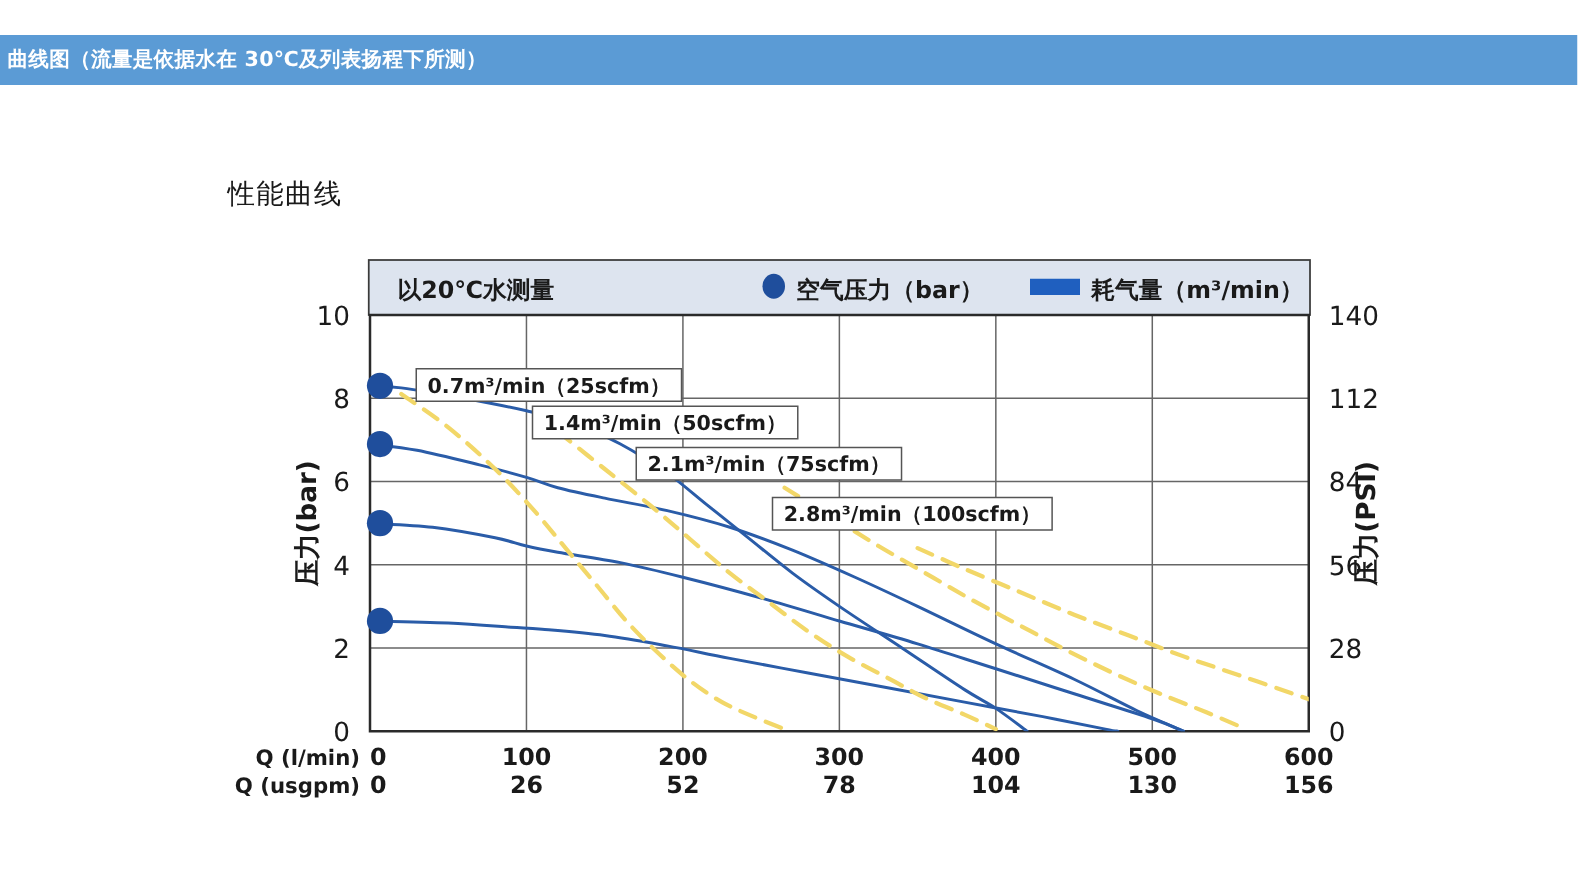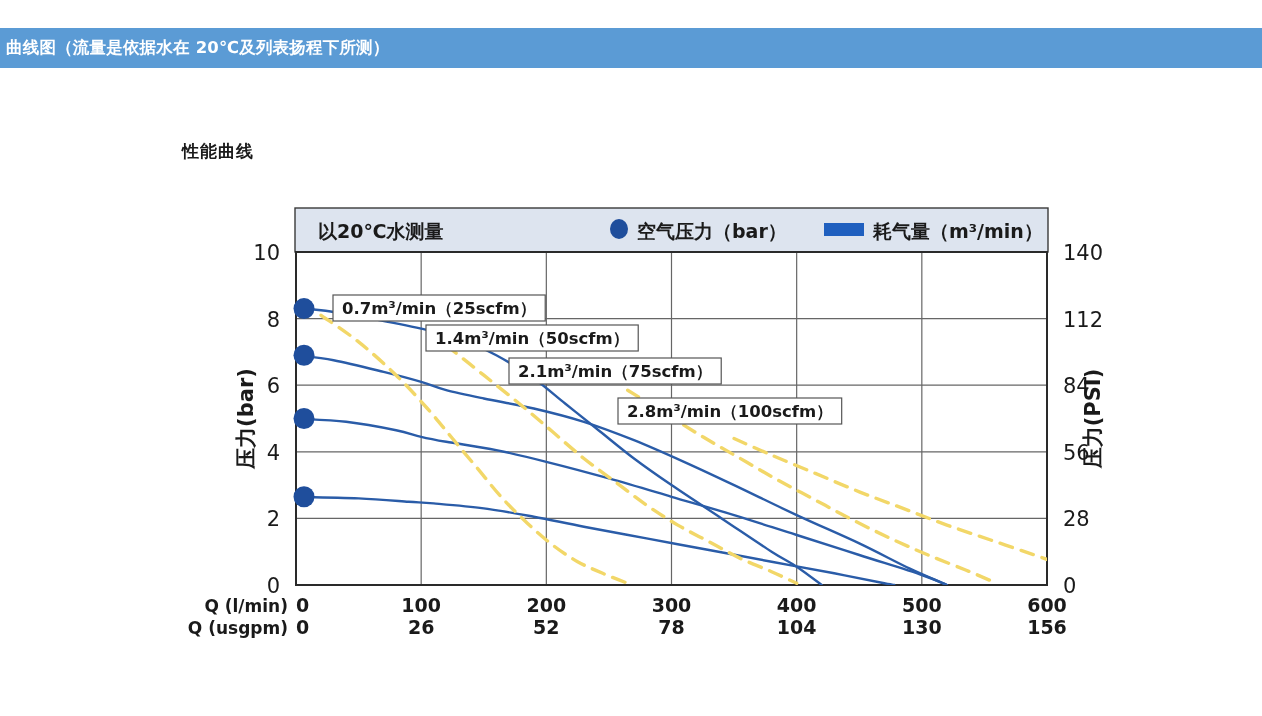--- a/index.html
+++ b/index.html
@@ -19,39 +19,39 @@
   }
   .header-text{
     font-size:16.5px;color:#ffffff;font-weight:bold;
     padding-left:6px;letter-spacing:0.2px;white-space:nowrap;
     font-family:"DejaVu Sans","Liberation Sans",sans-serif;
   }
 
   
   .chart-title{
     position:absolute;left:182px;top:140px;
-    font-size:17px;font-weight:bold;color:#1a1a1a;
+    font-size:22px;font-weight:normal;color:#1a1a1a;
     font-family:"DejaVu Sans","Liberation Sans",sans-serif;
     letter-spacing:1px;
   }
 
   .chart-area{
     position:absolute;left:0;top:0;width:1262px;height:716px;
     pointer-events:none;
     padding-left:15px;
   }
   .chart-svg{display:block;}
 
   
 </style>
 </head>
 <body>
 
 <div class="header-bar">
-  <span class="header-text">曲线图（流量是依据水在 20℃及列表扬程下所测）</span>
+  <span class="header-text">曲线图（流量是依据水在 30℃及列表扬程下所测）</span>
 </div>
 
 <div class="chart-title">性能曲线</div>
 
 <div class="chart-area">
   <svg class="chart-svg" id="chart-svg" width="1262" height="716">
       <rect x="280" y="208" width="753" height="44" fill="#dde4ef" stroke="#3a3a3a" stroke-width="1.4"></rect>
       <text x="303" y="238" font-size="19" font-family="&quot;DejaVu Sans&quot;,&quot;Liberation Sans&quot;,sans-serif" fill="#1a1a1a" font-weight="bold" text-anchor="start">以20℃水测量</text>
       <ellipse cx="604" cy="229" rx="9" ry="10" fill="#1f4e9c"></ellipse>
       <text x="622" y="238" font-size="19" font-family="&quot;DejaVu Sans&quot;,&quot;Liberation Sans&quot;,sans-serif" fill="#1a1a1a" font-weight="bold" text-anchor="start">空气压力（bar）</text>

